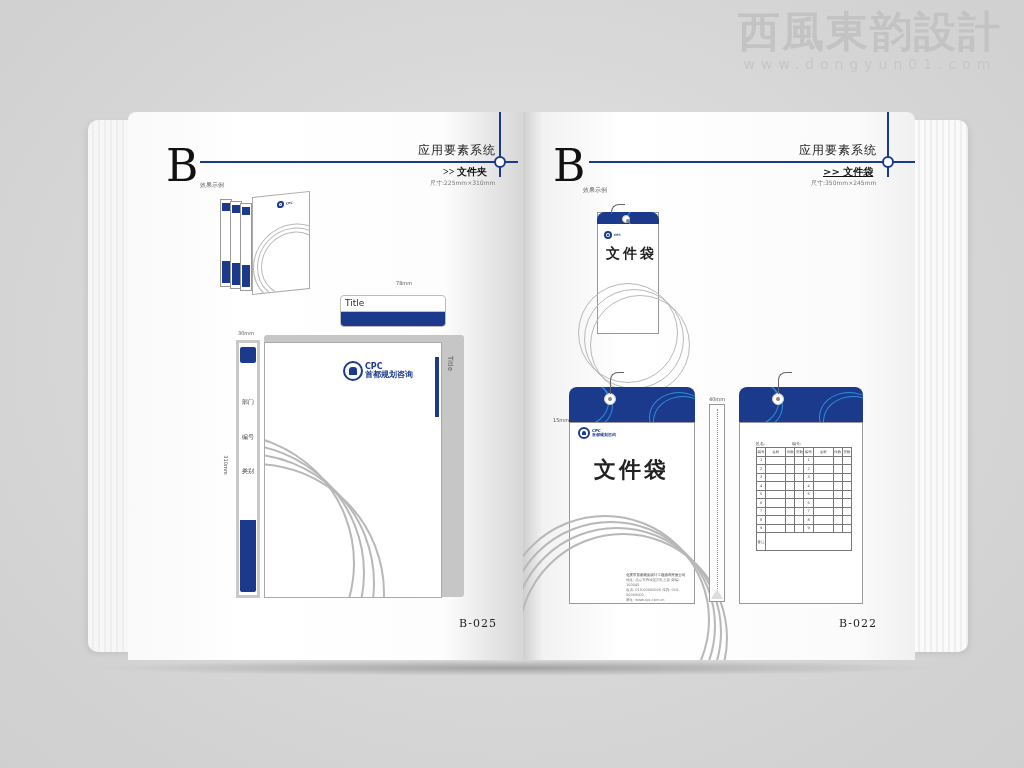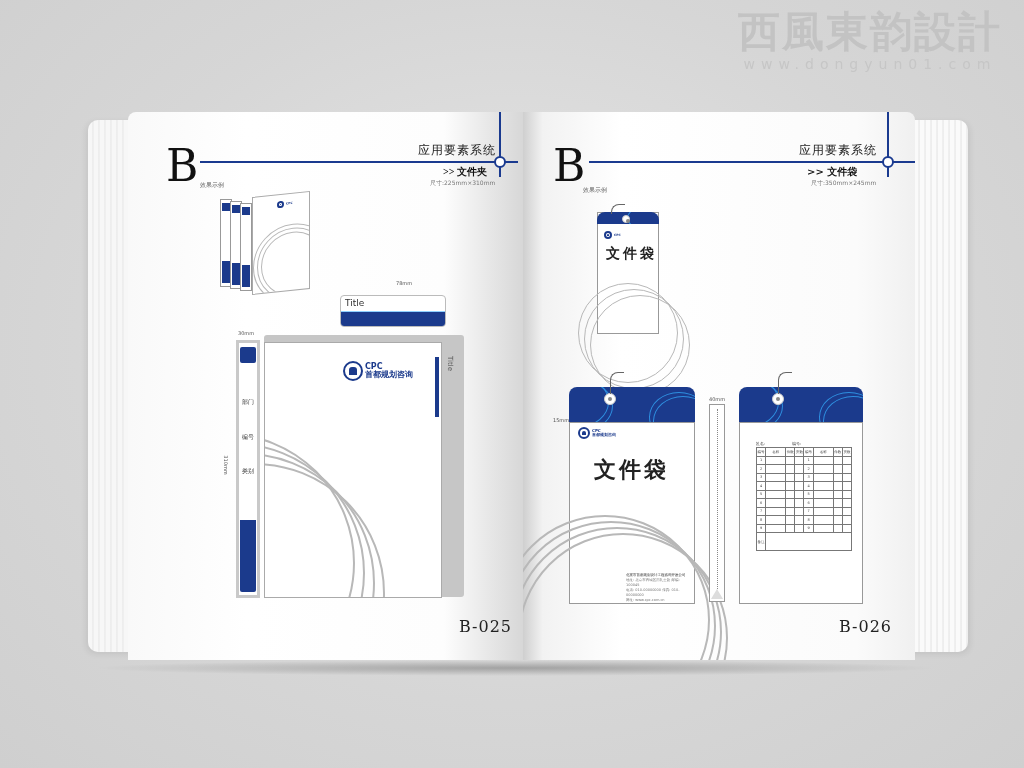--- a/index.html
+++ b/index.html
@@ -26,21 +26,21 @@
   .page-right { left: 435px; width: 392px; background: linear-gradient(90deg, #cfcfcf 0%, #f2f2f2 5%, #ffffff 25%, #fbfbfb 85%, #f0f0f0 100%); border-radius: 0 8px 0 0; }
 
   .big-b { position: absolute; font-family: "DejaVu Serif", serif; font-size: 44px; color: #111; line-height: 44px; }
   .hline { position: absolute; height: 2px; background: #1a3a8f; }
   .vline { position: absolute; width: 2px; background: #1a3a8f; }
   .ring { position: absolute; width: 12px; height: 12px; border: 2.5px solid #1a3a8f; border-radius: 50%; background: #fff; }
   .sys-title { position: absolute; font-size: 12px; color: #222; letter-spacing: 1px; }
   .sub-title { position: absolute; font-size: 10px; font-weight: bold; color: #111; }
   .size-text { position: absolute; font-family: "DejaVu Sans", sans-serif; font-size: 6px; color: #777; }
   .sample-label { position: absolute; font-family: "DejaVu Sans", sans-serif; font-size: 6px; color: #666; }
-  .page-num { position: absolute; font-size: 16px; color: #222; letter-spacing: 1px; text-align: right; }
+  .page-num { position: absolute; font-size: 11px; color: #222; letter-spacing: 1px; text-align: right; }
   .dim { position: absolute; font-family: "DejaVu Sans", sans-serif; font-size: 5px; color: #555; }
 
   .navy { background: #1b3a8c; }
   .binder { position: absolute; width: 12px; height: 88px; background: #fff; border: 1px solid #999; }
   .binder .top { position: absolute; left: 1px; top: 3px; width: 8px; height: 8px; background: #1b3a8c; }
   .binder .bottom { position: absolute; left: 1px; bottom: 3px; width: 8px; height: 22px; background: #1b3a8c; }
   .binder-cover { position: absolute; background: #fff; border: 1px solid #aaa; overflow: hidden; }
   .arc { position: absolute; border: 1.5px solid #b8b8b8; border-radius: 50%; }
 
   .title-tab { position: absolute; border: 1px solid #bbb; border-radius: 4px; background: #fff; overflow: hidden; }
@@ -157,21 +157,21 @@
 
     <div class="page-num" style="left:331px;top:505px;">B-025</div>
   </div>
 
   <div class="page page-right">
     <div class="big-b" style="left:30px;top:32px;">B</div>
     <div class="hline" style="left:66px;top:49px;width:326px;"></div>
     <div class="vline" style="left:364px;top:0;height:65px;"></div>
     <div class="ring" style="left:359px;top:44px;"></div>
     <div class="sys-title" style="left:276px;top:30px;">应用要素系统</div>
-    <div class="sub-title" style="left:284px;top:53px;">&gt;&gt; 文件袋</div>
+    <div class="sub-title" style="left:300px;top:53px;text-decoration:underline;">&gt;&gt; 文件袋</div>
     <div class="size-text" style="left:288px;top:67px;">尺寸:350mm×245mm</div>
     <div class="sample-label" style="left:60px;top:74px;">效果示例</div>
 
     <div class="envelope" style="left:74px;top:100px;width:62px;height:122px;">
       <div class="flap" style="left:-1px;top:-1px;width:62px;height:12px;">
           <div class="swirl" style="left:30px;top:-6px;width:40px;height:24px;"></div>
         </div>
       <div class="button-disc" style="left:24px;top:2px;width:8px;height:8px;"></div>
       <div class="logo" style="left:6px;top:18px;">
           <div class="logo-mark" style="width:8px;height:8px;"></div>
@@ -334,15 +334,15 @@
               <td></td>
             </tr>
         <tr>
               <td style="height:18px;">备注</td>
               <td colspan="7"></td>
             </tr>
       </tbody>
         </table>
     </div>
 
-    <div class="page-num" style="left:316px;top:505px;">B-026</div>
+    <div class="page-num" style="left:316px;top:505px;">B-022</div>
   </div>
 </div>
 
 </body></html>

